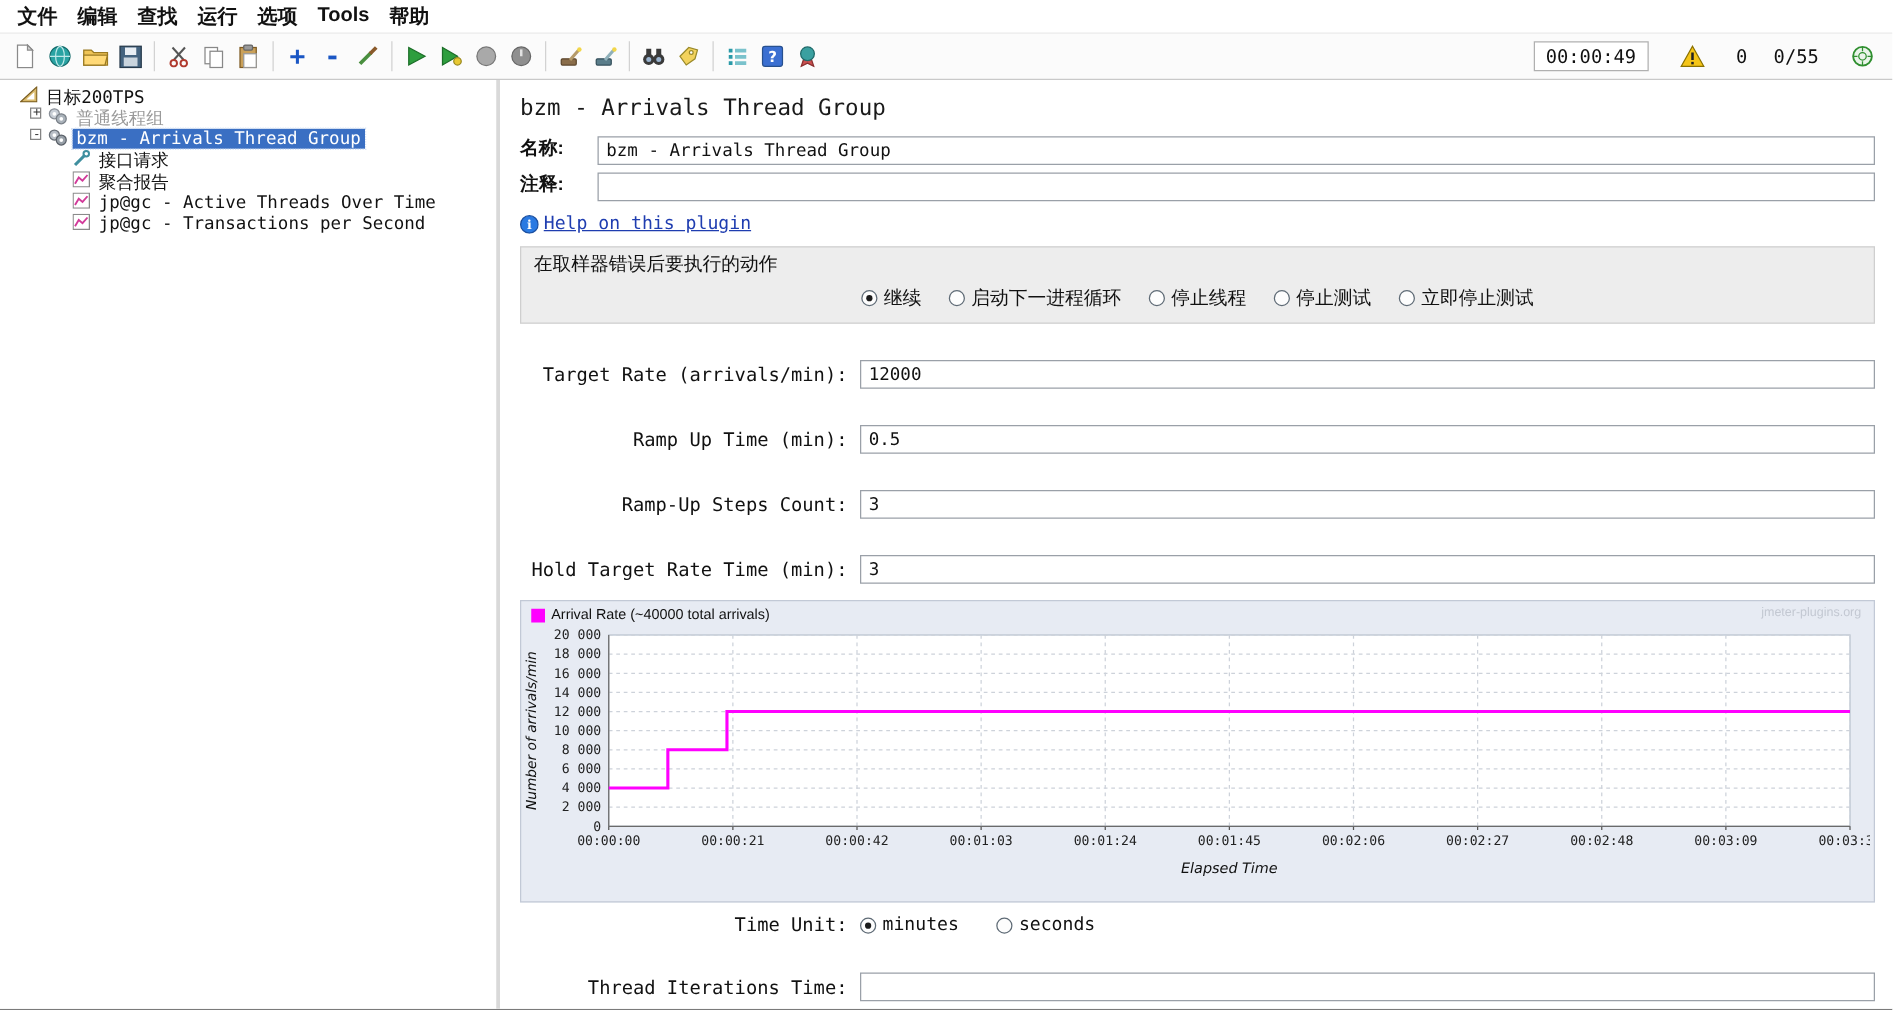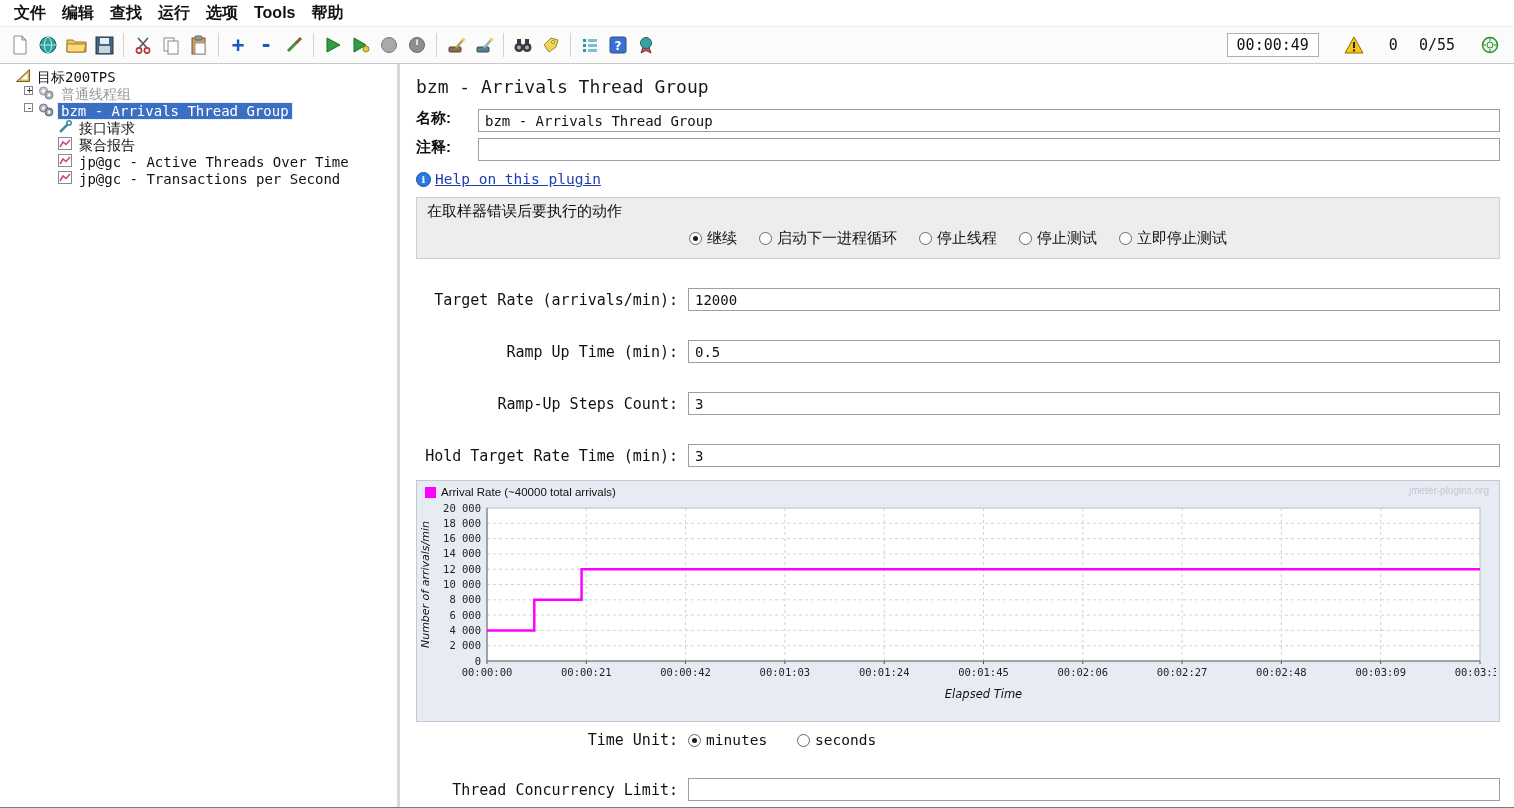--- a/index.html
+++ b/index.html
@@ -470,21 +470,21 @@
               <span class="mono">minutes</span>
             </span>
           <span class="radio-opt">
               <span class="rb"></span>
               <span class="mono">seconds</span>
             </span>
         </span>
       </div>
 
       <div class="field-row">
-        <span class="field-label">Thread Concurrency Limit:</span>
+        <span class="field-label">Thread Iterations Time:</span>
         <input class="text-field" type="text" value="" style="">
       </div>
       <div class="field-row">
         <span class="field-label">Concurrency Limit:</span>
         <input class="text-field" type="text" value="" style="">
       </div>
 
       <div class="bottom-spacer"></div>
     </div>
   </div>

